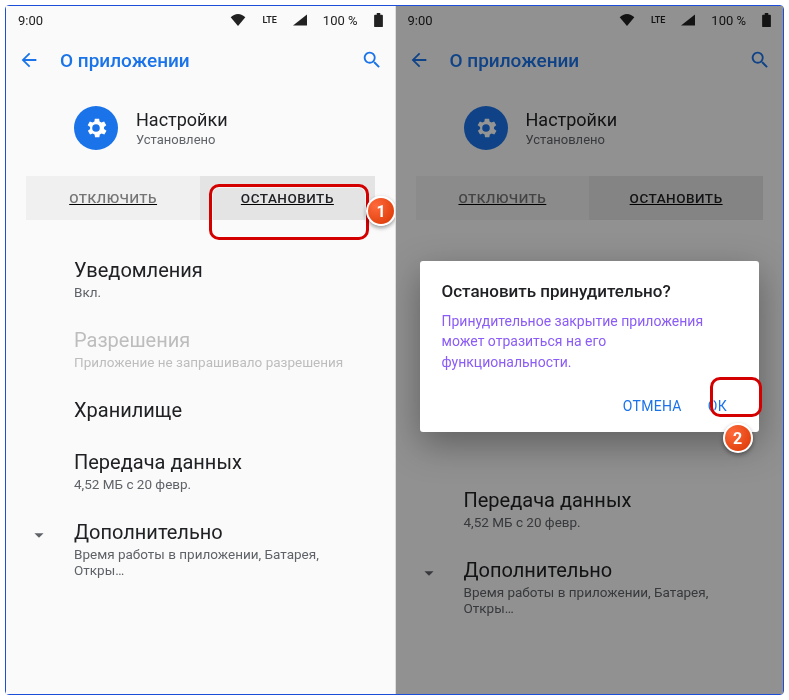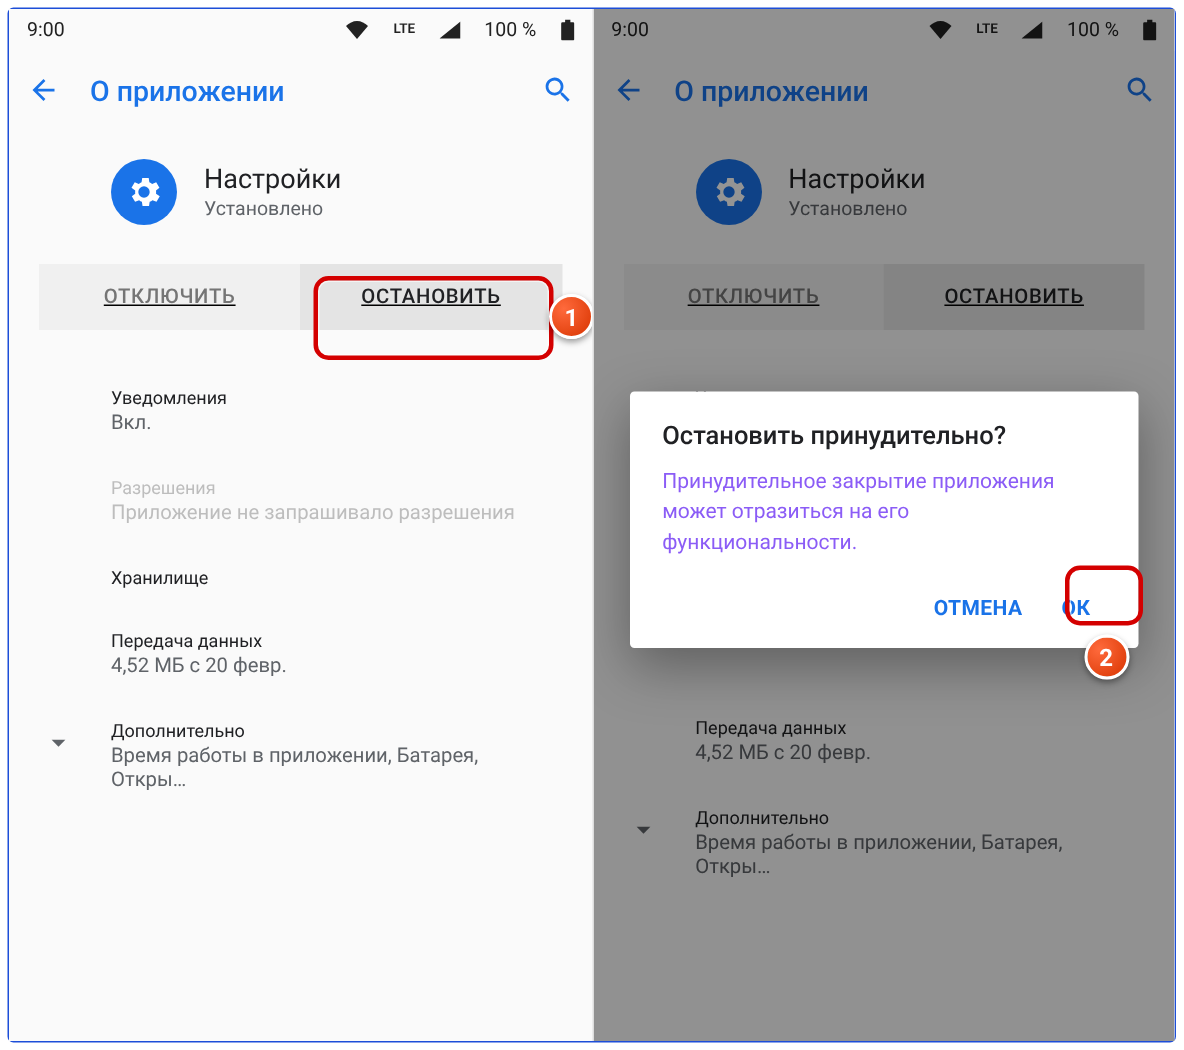--- a/index.html
+++ b/index.html
@@ -21,35 +21,35 @@
   .app-header { display: flex; align-items: center; gap: 18px; padding: 20px 24px 26px 68px; }
   .gear-badge { width: 44px; height: 44px; border-radius: 50%; background: #1a73e8; display: flex; align-items: center; justify-content: center; color: #fff; }
   .app-name { font-size: 18px; color: #202124; }
   .app-status { font-size: 13px; color: #5f6368; margin-top: 2px; }
 
   .btn-row { display: flex; padding: 0 20px 24px; text-decoration: underline; }
   .flat-btn { flex: 1; height: 44px; background: #f0f0f0; border: none; color: #757575; font-size: 13.5px; font-weight: 500; letter-spacing: 0.5px; display: flex; align-items: center; justify-content: center; }
   .flat-btn.act { color: #202124; background: #e4e4e4; }
 
   .sec { padding: 14px 24px 14px 68px; position: relative; }
-  .sec-title { font-size: 12px; color: #202124; }
+  .sec-title { font-size: 20px; color: #202124; }
   .sec-sub { font-size: 13.5px; color: #5f6368; margin-top: 2px; }
   .sec.dis .sec-title { color: #bdbdbd; }
   .sec.dis .sec-sub { color: #bdbdbd; }
   .expand-ic { position: absolute; left: 22px; top: 18px; color: #5f6368; }
 
   
   .dim { position: absolute; inset: 0; background: rgba(0,0,0,0.42); pointer-events: none; }
 
   
   .dialog { position: absolute; left: 24px; right: 24px; top: 255px; background: #fff; border-radius: 3px; box-shadow: 0 12px 36px rgba(0,0,0,0.35); padding: 20px 22px 10px; }
   .dialog-title { font-size: 17px; font-weight: 500; color: #202124; margin-bottom: 10px; }
   .dialog-body { font-size: 14px; color: #8b5cf6; line-height: 1.45; }
   .dialog-actions { display: flex; justify-content: flex-end; gap: 6px; margin-top: 18px; }
-  .dialog-btn { background: none; border: none; color: #1a73e8; font-size: 14px; font-weight: 700; padding: 8px 10px; letter-spacing: 0.3px; }
+  .dialog-btn { background: none; border: none; color: #1a73e8; font-size: 14px; font-weight: 400; padding: 8px 10px; letter-spacing: 0.3px; }
 
   
   .marker-ring { position: absolute; border: 3px solid #d40000; border-radius: 10px; pointer-events: none; box-shadow: 0 0 0 1px rgba(255,255,255,0.6) inset; }
   .marker-num { position: absolute; width: 30px; height: 30px; border-radius: 50%; background: radial-gradient(circle at 30% 30%, #ff6a3c, #d83400); color: #fff; font-weight: 700; font-size: 16px; display: flex; align-items: center; justify-content: center; border: 2px solid #fff; box-shadow: 0 2px 4px rgba(0,0,0,0.4); }
 </style>
 </head>
 <body>
 
 <div class="frame">
   <div class="phones">

